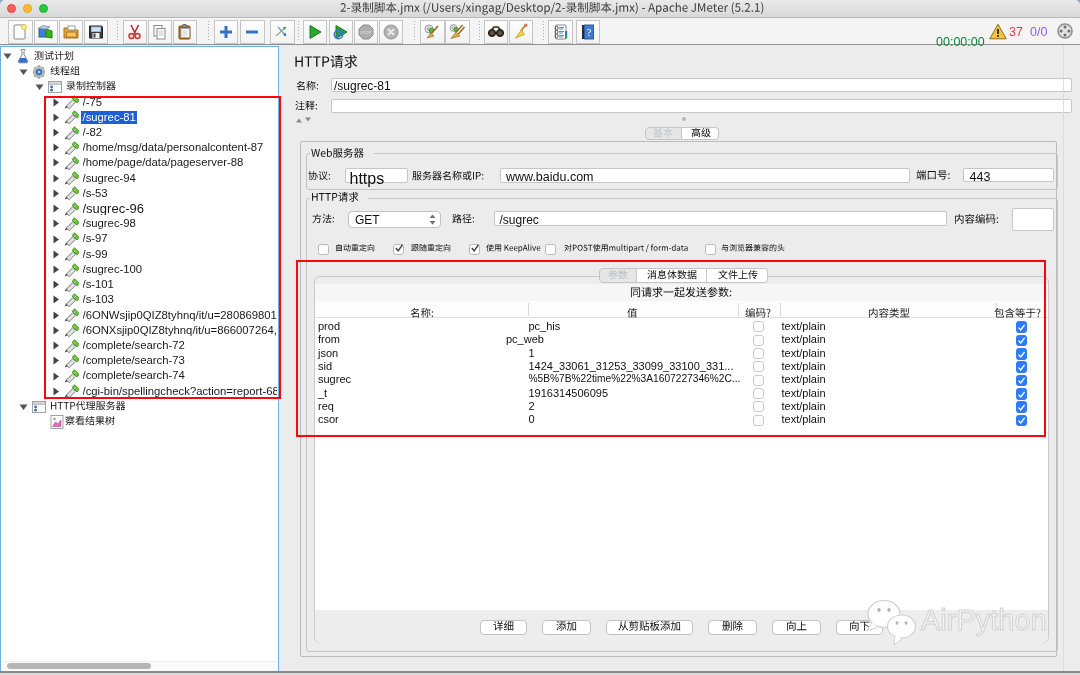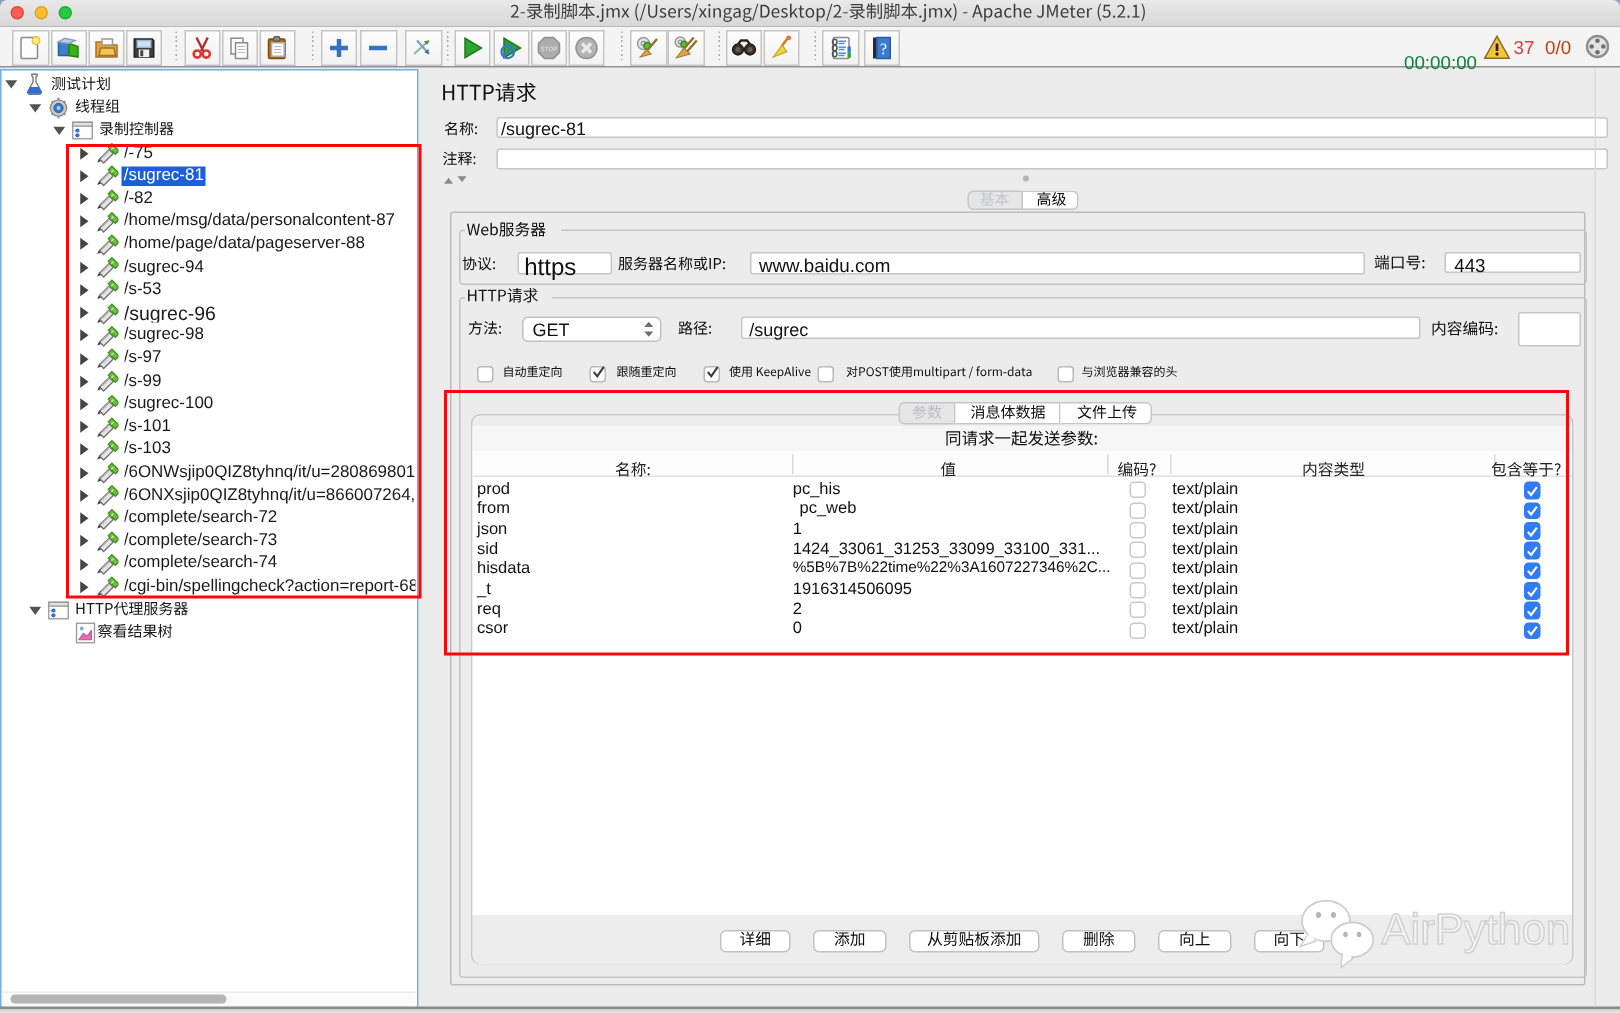--- a/index.html
+++ b/index.html
@@ -216,21 +216,21 @@
 <div class="ab" style="left:414px;top:21px;width:1px;height:21px;background:repeating-linear-gradient(#aaa 0 1px,transparent 1px 3px)"></div>
 <div class="ab" style="left:479px;top:21px;width:1px;height:21px;background:repeating-linear-gradient(#aaa 0 1px,transparent 1px 3px)"></div>
 <div class="ab" style="left:542.5px;top:21px;width:1px;height:21px;background:repeating-linear-gradient(#aaa 0 1px,transparent 1px 3px)"></div>
 <div class="lab" style="left:936px;top:35px;font-size:12.5px;color:#15803d">00:00:00</div>
 <svg class="ab" style="left:989px;top:22.5px" width="18" height="17" viewBox="0 0 18 17">
     <path d="M9 1.2L17.2 15.8H.8z" fill="#f6c53c" stroke="#8a6d1a" stroke-width="1"></path>
     <path d="M9 6v5" stroke="#222" stroke-width="1.8"></path>
     <circle cx="9" cy="13" r="1.1" fill="#222"></circle>
   </svg>
 <div class="lab" style="left:1009px;top:25px;font-size:12.5px;color:#e03c3c">37</div>
-<div class="lab" style="left:1030px;top:24.5px;font-size:12.5px;color:#c2410c">0/0</div>
+<div class="lab" style="left:1030px;top:24.5px;font-size:12.5px;color:#8b5cf6">0/0</div>
 <svg class="ab" style="left:1057px;top:23px" width="16" height="16" viewBox="0 0 16 16">
     <circle cx="8" cy="8" r="7" fill="#e3e3e3" stroke="#8f8f8f" stroke-width="1.6"></circle>
     <circle cx="8" cy="4.1" r="1.5" fill="#6e6e6e"></circle>
     <circle cx="8" cy="11.9" r="1.5" fill="#6e6e6e"></circle>
     <circle cx="4.1" cy="8" r="1.5" fill="#6e6e6e"></circle>
     <circle cx="11.9" cy="8" r="1.5" fill="#6e6e6e"></circle>
   </svg>
 <div class="ab" style="left:0;top:45.5px;width:278.5px;height:626.5px;background:#fff;border:1.5px solid #6cb0ea;box-sizing:border-box"></div>
 <svg class="ab" style="left:3px;top:52.4px" width="9" height="8" viewBox="0 0 9 8">
     <path d="M0.5 1.5h8L4.5 7z" fill="#555"></path>
@@ -789,21 +789,21 @@
   </svg>
 <div class="lab" style="left:318px;top:319.9px;font-size:11px;color:#111">prod</div>
 <div class="lab" style="left:528.5px;top:320.0px;font-size:11px;color:#111">pc_his</div>
 <div class="ab" style="left:753px;top:321.4px;width:11px;height:11px;background:#fff;border:1px solid #c9c9c9;border-radius:3px;box-sizing:border-box"></div>
 <div class="lab" style="left:781.5px;top:319.9px;font-size:11px;color:#111">text/plain</div>
 <div class="ab" style="left:1015.5px;top:321.3px;width:11.5px;height:11.5px;background:#2f7cf6;border-radius:3px"></div>
 <svg class="ab" style="left:1017px;top:322.8px" width="9" height="9" viewBox="0 0 9 9">
     <path d="M1.6 4.6l2.1 2.4L7.6 1.8" fill="none" stroke="#fff" stroke-width="1.4"></path>
   </svg>
 <div class="lab" style="left:318px;top:333.2px;font-size:11px;color:#111">from</div>
-<div class="lab" style="left:533px;top:333.3px;font-size:11px;color:#111">pc_web</div>
+<div class="lab" style="left:506px;top:333.3px;font-size:11px;color:#111">pc_web</div>
 <div class="ab" style="left:753px;top:334.7px;width:11px;height:11px;background:#fff;border:1px solid #c9c9c9;border-radius:3px;box-sizing:border-box"></div>
 <div class="lab" style="left:781.5px;top:333.2px;font-size:11px;color:#111">text/plain</div>
 <div class="ab" style="left:1015.5px;top:334.6px;width:11.5px;height:11.5px;background:#2f7cf6;border-radius:3px"></div>
 <svg class="ab" style="left:1017px;top:336.1px" width="9" height="9" viewBox="0 0 9 9">
     <path d="M1.6 4.6l2.1 2.4L7.6 1.8" fill="none" stroke="#fff" stroke-width="1.4"></path>
   </svg>
 <div class="lab" style="left:318px;top:346.6px;font-size:11px;color:#111">json</div>
 <div class="lab" style="left:528.5px;top:346.7px;font-size:11px;color:#111">1</div>
 <div class="ab" style="left:753px;top:348.1px;width:11px;height:11px;background:#fff;border:1px solid #c9c9c9;border-radius:3px;box-sizing:border-box"></div>
 <div class="lab" style="left:781.5px;top:346.6px;font-size:11px;color:#111">text/plain</div>
@@ -812,21 +812,21 @@
     <path d="M1.6 4.6l2.1 2.4L7.6 1.8" fill="none" stroke="#fff" stroke-width="1.4"></path>
   </svg>
 <div class="lab" style="left:318px;top:359.9px;font-size:11px;color:#111">sid</div>
 <div class="lab" style="left:528.5px;top:360.0px;font-size:11px;color:#111">1424_33061_31253_33099_33100_331...</div>
 <div class="ab" style="left:753px;top:361.4px;width:11px;height:11px;background:#fff;border:1px solid #c9c9c9;border-radius:3px;box-sizing:border-box"></div>
 <div class="lab" style="left:781.5px;top:359.9px;font-size:11px;color:#111">text/plain</div>
 <div class="ab" style="left:1015.5px;top:361.3px;width:11.5px;height:11.5px;background:#2f7cf6;border-radius:3px"></div>
 <svg class="ab" style="left:1017px;top:362.8px" width="9" height="9" viewBox="0 0 9 9">
     <path d="M1.6 4.6l2.1 2.4L7.6 1.8" fill="none" stroke="#fff" stroke-width="1.4"></path>
   </svg>
-<div class="lab" style="left:318px;top:373.2px;font-size:11px;color:#111">hisdata</div>
+<div class="lab" style="left:318px;top:373.2px;font-size:11px;color:#111">sugrec</div>
 <div class="lab" style="left:528.5px;top:373.3px;font-size:10.2px;color:#111">%5B%7B%22time%22%3A1607227346%2C...</div>
 <div class="ab" style="left:753px;top:374.7px;width:11px;height:11px;background:#fff;border:1px solid #c9c9c9;border-radius:3px;box-sizing:border-box"></div>
 <div class="lab" style="left:781.5px;top:373.2px;font-size:11px;color:#111">text/plain</div>
 <div class="ab" style="left:1015.5px;top:374.6px;width:11.5px;height:11.5px;background:#2f7cf6;border-radius:3px"></div>
 <svg class="ab" style="left:1017px;top:376.1px" width="9" height="9" viewBox="0 0 9 9">
     <path d="M1.6 4.6l2.1 2.4L7.6 1.8" fill="none" stroke="#fff" stroke-width="1.4"></path>
   </svg>
 <div class="lab" style="left:318px;top:386.6px;font-size:11px;color:#111">_t</div>
 <div class="lab" style="left:528.5px;top:386.7px;font-size:11px;color:#111">1916314506095</div>
 <div class="ab" style="left:753px;top:388.1px;width:11px;height:11px;background:#fff;border:1px solid #c9c9c9;border-radius:3px;box-sizing:border-box"></div>

